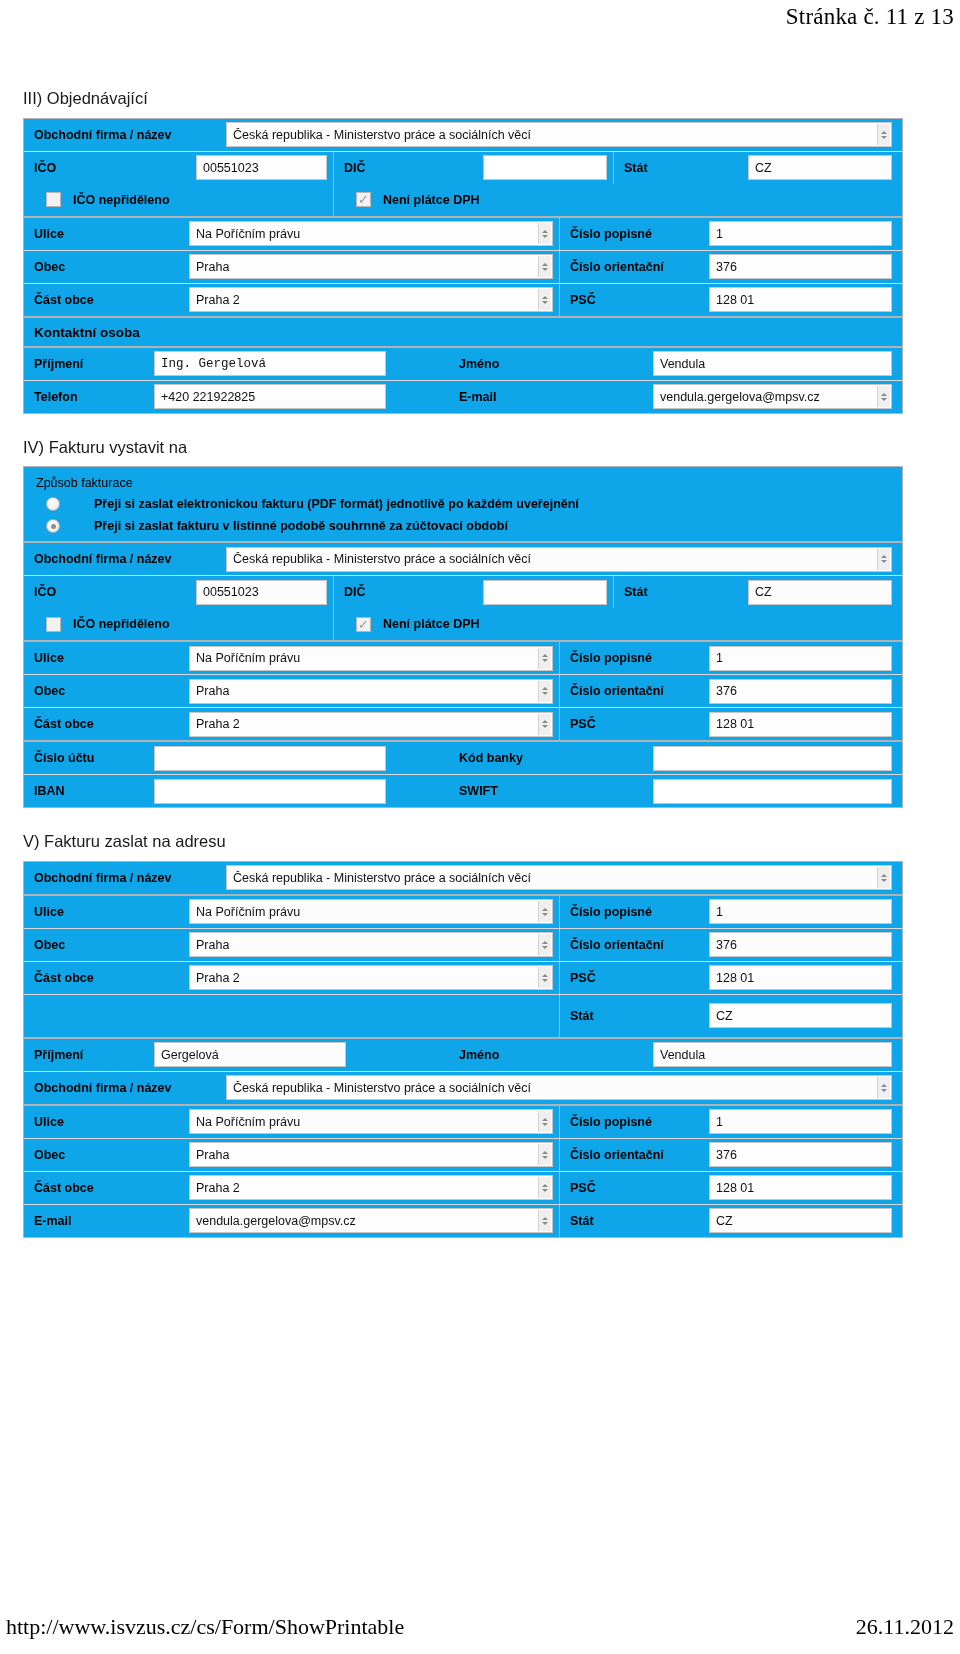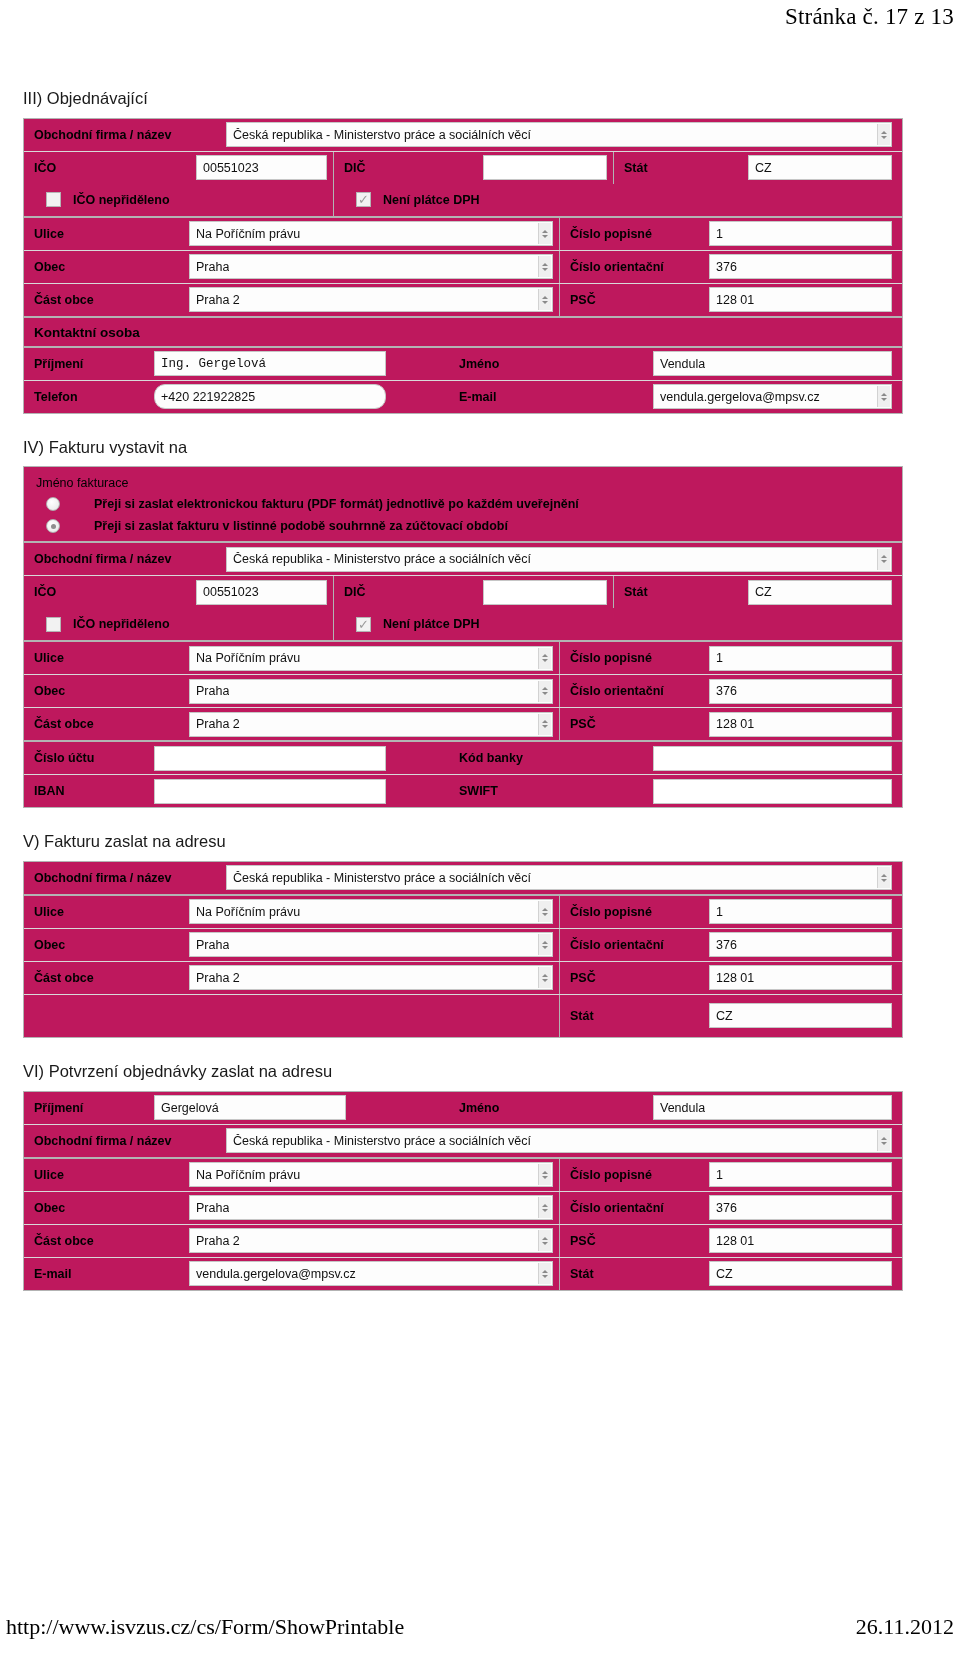--- a/index.html
+++ b/index.html
@@ -41,21 +41,21 @@
     font-weight: 400;
     margin: 0 0 9px 0;
     line-height: 1.25;
     color: #1a1a1a;
   }
   .gap-before { margin-top: 23px; }
 
   
   .form-box {
     border: 1px solid #b3b3b3;
-    background: #be185d;
+    background: #0ea5e9;
     margin-bottom: 0;
   }
   .fb-row {
     display: flex;
     align-items: stretch;
     border-bottom: 1px solid #d9d9d9;
     min-height: 32px;
   }
   .fb-row:last-child { border-bottom: none; align-items: flex-end; }
   .fb-row.thick { border-bottom: 2px solid #b3b3b3; }
@@ -148,21 +148,21 @@
   }
   .legend-row { padding: 6px 10px 2px 12px; }
 
   .subhead {
     font-size: 13.5px; font-weight: bold; padding: 7px 10px 6px 10px;
   }
 </style>
 </head>
 <body>
 
-<div class="page-header">Stránka č. 17 z 13</div>
+<div class="page-header">Stránka č. 11 z 13</div>
 
 <div class="content">
 
   <div class="section-title">III) Objednávající</div>
 
   <div class="form-box">
 
     <div class="fb-row">
       <div class="cell w-lbl-lg">
         <span class="label">Obchodní firma / název</span>
@@ -308,21 +308,21 @@
           <span class="inp-val">Vendula</span>
         </div>
       </div>
     </div>
 
     <div class="fb-row">
       <div class="cell w-lbl-sm">
         <span class="label">Telefon</span>
       </div>
       <div class="cell" style="width:305px;">
-        <div class="inp" style="width:232px;border-radius:11px;">
+        <div class="inp" style="width:232px;">
           <span class="inp-val">+420 221922825</span>
         </div>
       </div>
       <div class="cell" style="width:194px;">
         <span class="label">E-mail</span>
       </div>
       <div class="cell" style="flex:1;padding-right:10px;">
         <div class="inp" style="width:100%;">
           <span class="inp-val">vendula.gergelova@mpsv.cz</span>
           <span class="spin">
@@ -334,21 +334,21 @@
     </div>
 
   </div>
 
   <div class="section-title gap-before">IV) Fakturu vystavit na</div>
 
   <div class="form-box">
 
     <div style="border-bottom:none;">
       <div class="legend-row">
-        <span class="label plain">Jméno fakturace</span>
+        <span class="label plain">Způsob fakturace</span>
       </div>
       <div class="radio-row">
         <span class="radio"></span>
         <span class="rtext">Přeji si zaslat elektronickou fakturu (PDF formát) jednotlivě po každém uveřejnění</span>
       </div>
       <div class="radio-row" style="padding-bottom:8px;">
         <span class="radio">
             <span class="dot"></span>
           </span>
         <span class="rtext">Přeji si zaslat fakturu v listinné podobě souhrnně za zúčtovací období</span>
@@ -616,21 +616,20 @@
       </div>
       <div class="cell" style="flex:1;padding-right:10px;min-height:42px;">
         <div class="inp" style="width:100%;">
           <span class="inp-val">CZ</span>
         </div>
       </div>
     </div>
 
   </div>
 
-  <div class="section-title gap-before">VI) Potvrzení objednávky zaslat na adresu</div>
 
   <div class="form-box">
 
     <div class="fb-row">
       <div class="cell w-lbl-sm">
         <span class="label">Příjmení</span>
       </div>
       <div class="cell" style="width:305px;">
         <div class="inp" style="width:192px;">
           <span class="inp-val">Gergelová</span>

